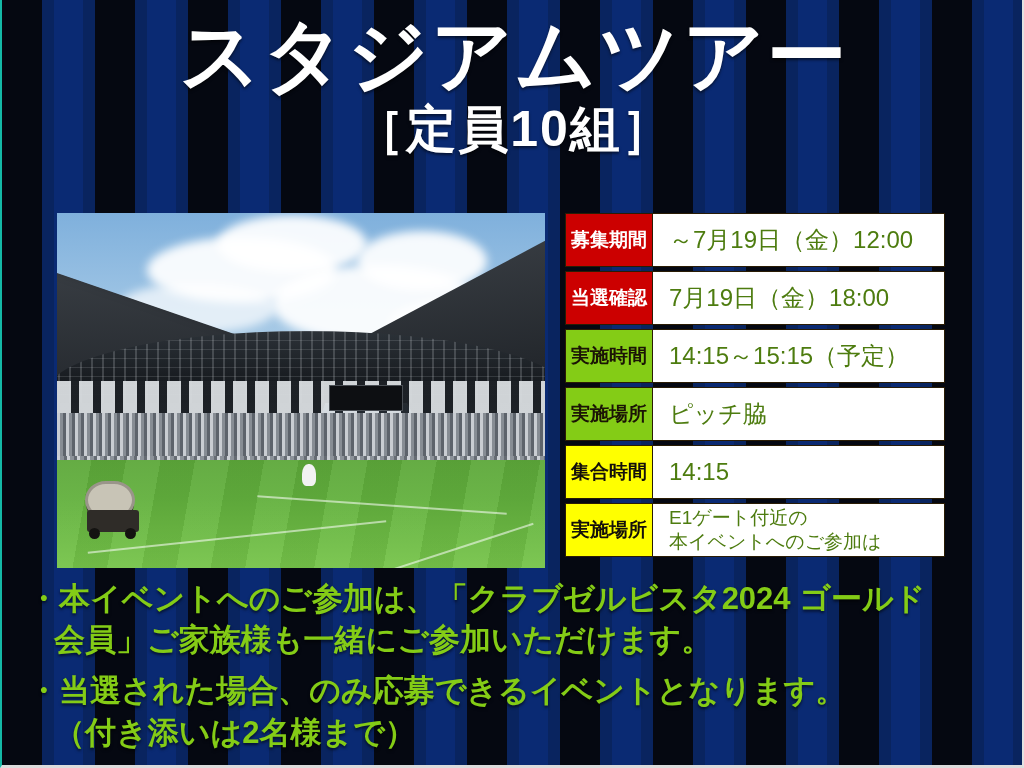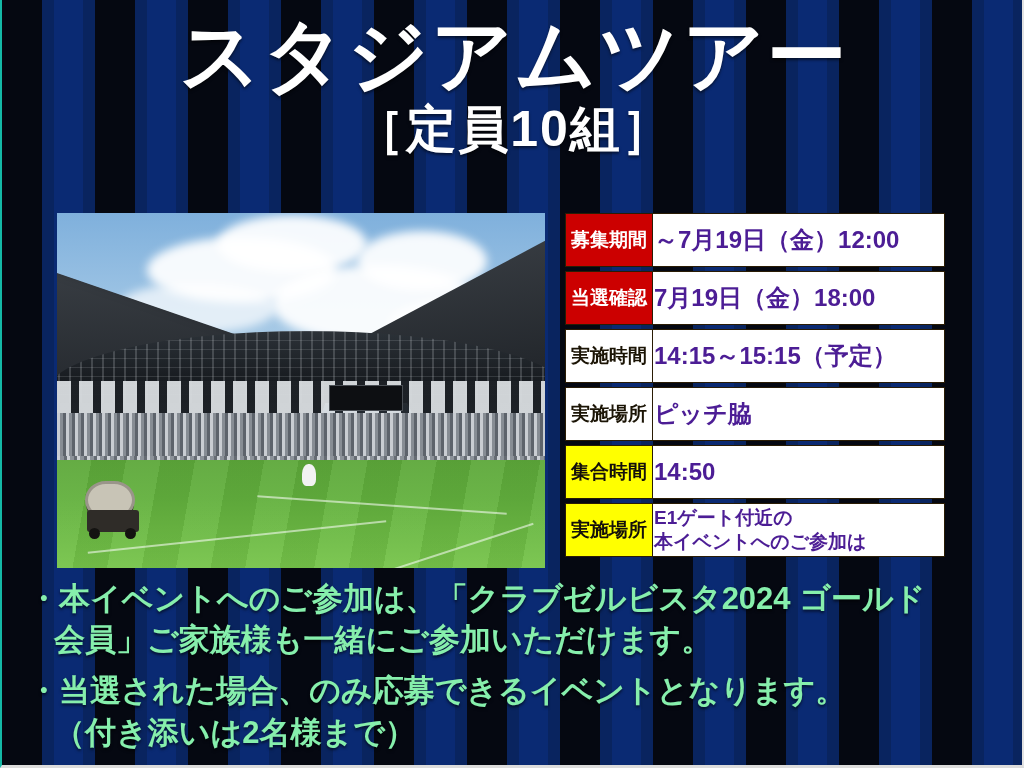--- a/index.html
+++ b/index.html
@@ -205,46 +205,46 @@
     display: flex;
     align-items: center;
     justify-content: center;
     font-size: 19px;
     font-weight: 700;
     letter-spacing: 0px;
     box-sizing: border-box;
     border: 1px solid #2a1c04;
   }
   .info-label.red    { background: #cc0000; color: #ffffff; }
-  .info-label.gold   { background: #ffffff; color: #1b1405; }
+  .info-label.gold   { background: #84cc16; color: #1b1405; }
   .info-label.yellow { background: #ffff00; color: #14100a; }
   .info-value {
     flex: 1 1 auto;
     background: #ffffff;
-    color: #4c1d95;
+    color: #4d7c0f;
     display: flex;
     flex-direction: column;
     justify-content: center;
-    padding-left: 1px;
+    padding-left: 16px;
     font-size: 24px;
-    font-weight: 700;
+    font-weight: 400;
     box-sizing: border-box;
     border: 1px solid #2a1c04;
     border-left: none;
   }
   .info-value.two-line { font-size: 19px; line-height: 1.28; }
   .info-value .vline { white-space: nowrap; }
 
   
   #notes {
     left: 26px;
     top: 578px;
     width: 975px;
     z-index: 3;
-    color: #86efac;
+    color: #84cc16;
   }
   .note {
     font-size: 31px;
     font-weight: 700;
     line-height: 1.33;
     letter-spacing: 0px;
     text-shadow: 0 2px 3px rgba(0,0,0,.6);
     margin: 0 0 10px 0;
   }
   .note .nl { display: block; white-space: nowrap; }
@@ -319,21 +319,21 @@
     <div class="info-row">
       <div class="info-label gold">実施場所</div>
       <div class="info-value">
         <span class="vline">ピッチ脇</span>
       </div>
     </div>
 
     <div class="info-row">
       <div class="info-label yellow">集合時間</div>
       <div class="info-value">
-        <span class="vline">14:50</span>
+        <span class="vline">14:15</span>
       </div>
     </div>
 
     <div class="info-row">
       <div class="info-label yellow">実施場所</div>
       <div class="info-value two-line">
         <span class="vline">E1ゲート付近の</span>
         <span class="vline">本イベントへのご参加は</span>
       </div>
     </div>

